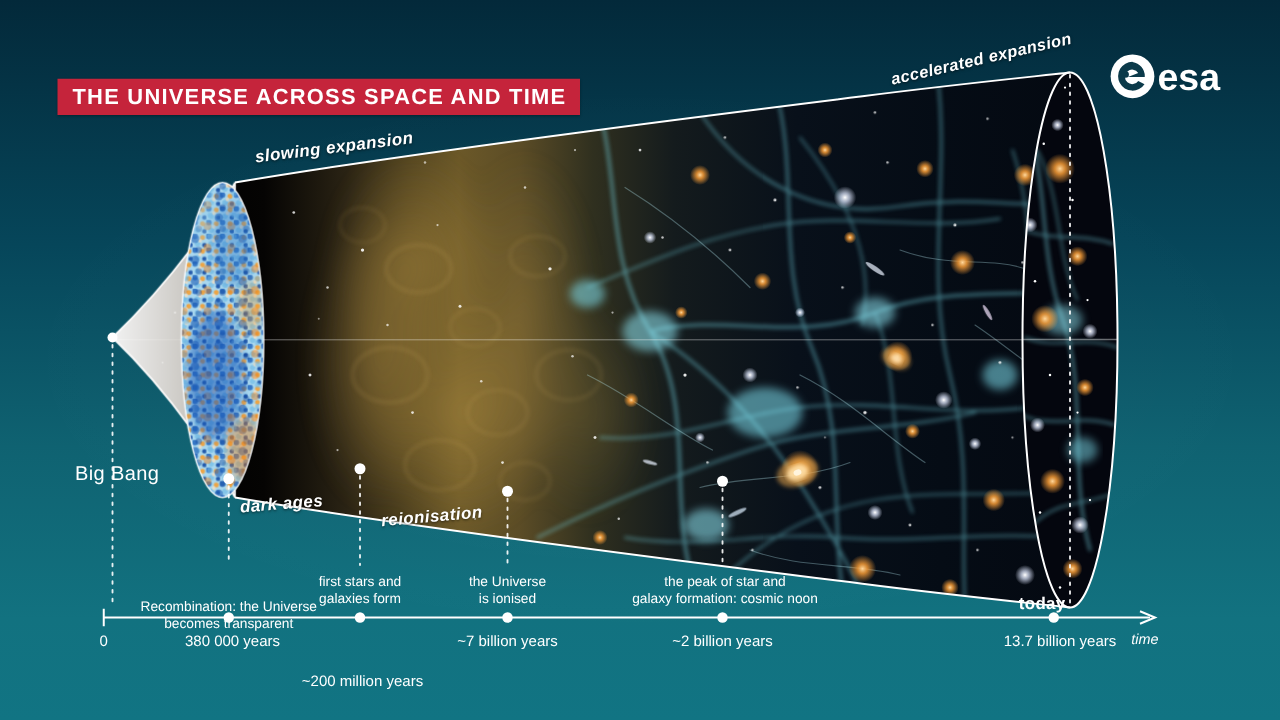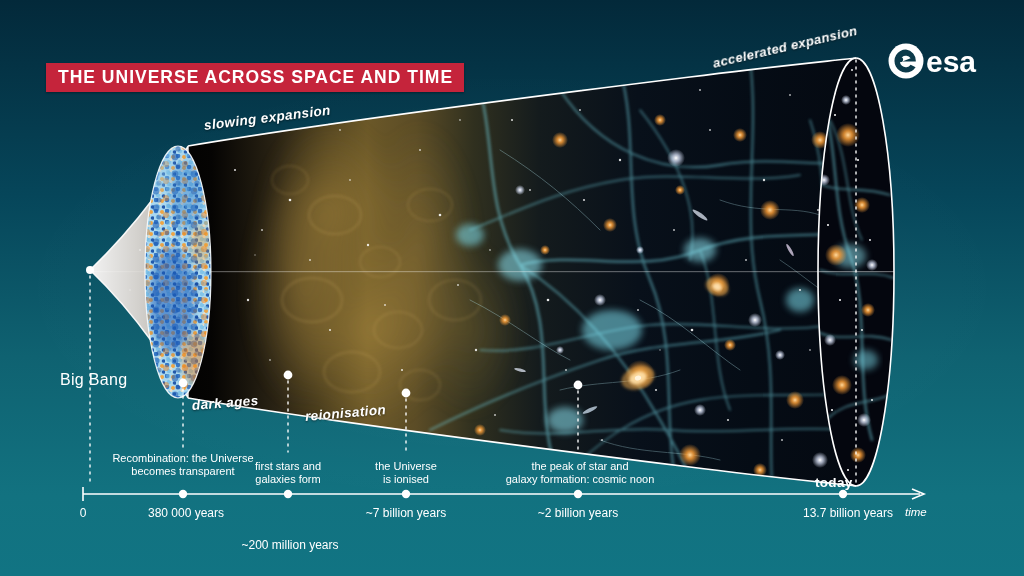--- a/index.html
+++ b/index.html
@@ -446,21 +446,21 @@
     </svg>
   </div>
 
   <div class="cone-label" id="lbl-slowing">slowing expansion</div>
   <div class="cone-label" id="lbl-accel">accelerated expansion</div>
   <div class="cone-label" id="lbl-dark">dark ages</div>
   <div class="cone-label" id="lbl-reion">reionisation</div>
   <div id="lbl-bigbang">Big Bang</div>
   <div id="lbl-today">today</div>
 
-  <div class="event-caption" style="left:183px;top:452px;width:220px;">Recombination: the Universe
+  <div class="event-caption" style="left:183px;top:480px;width:220px;">Recombination: the Universe
 becomes transparent</div>
   <div class="event-caption" style="left:288px;top:460px;width:130px;">first stars and
 galaxies form</div>
   <div class="event-caption" style="left:406px;top:460px;width:120px;">the Universe
 is ionised</div>
   <div class="event-caption" style="left:580px;top:460px;width:220px;">the peak of star and
 galaxy formation: cosmic noon</div>
 
   <svg id="timeline" viewBox="0 0 1024 576">
     <g stroke="#ffffff" stroke-width="1.6">

